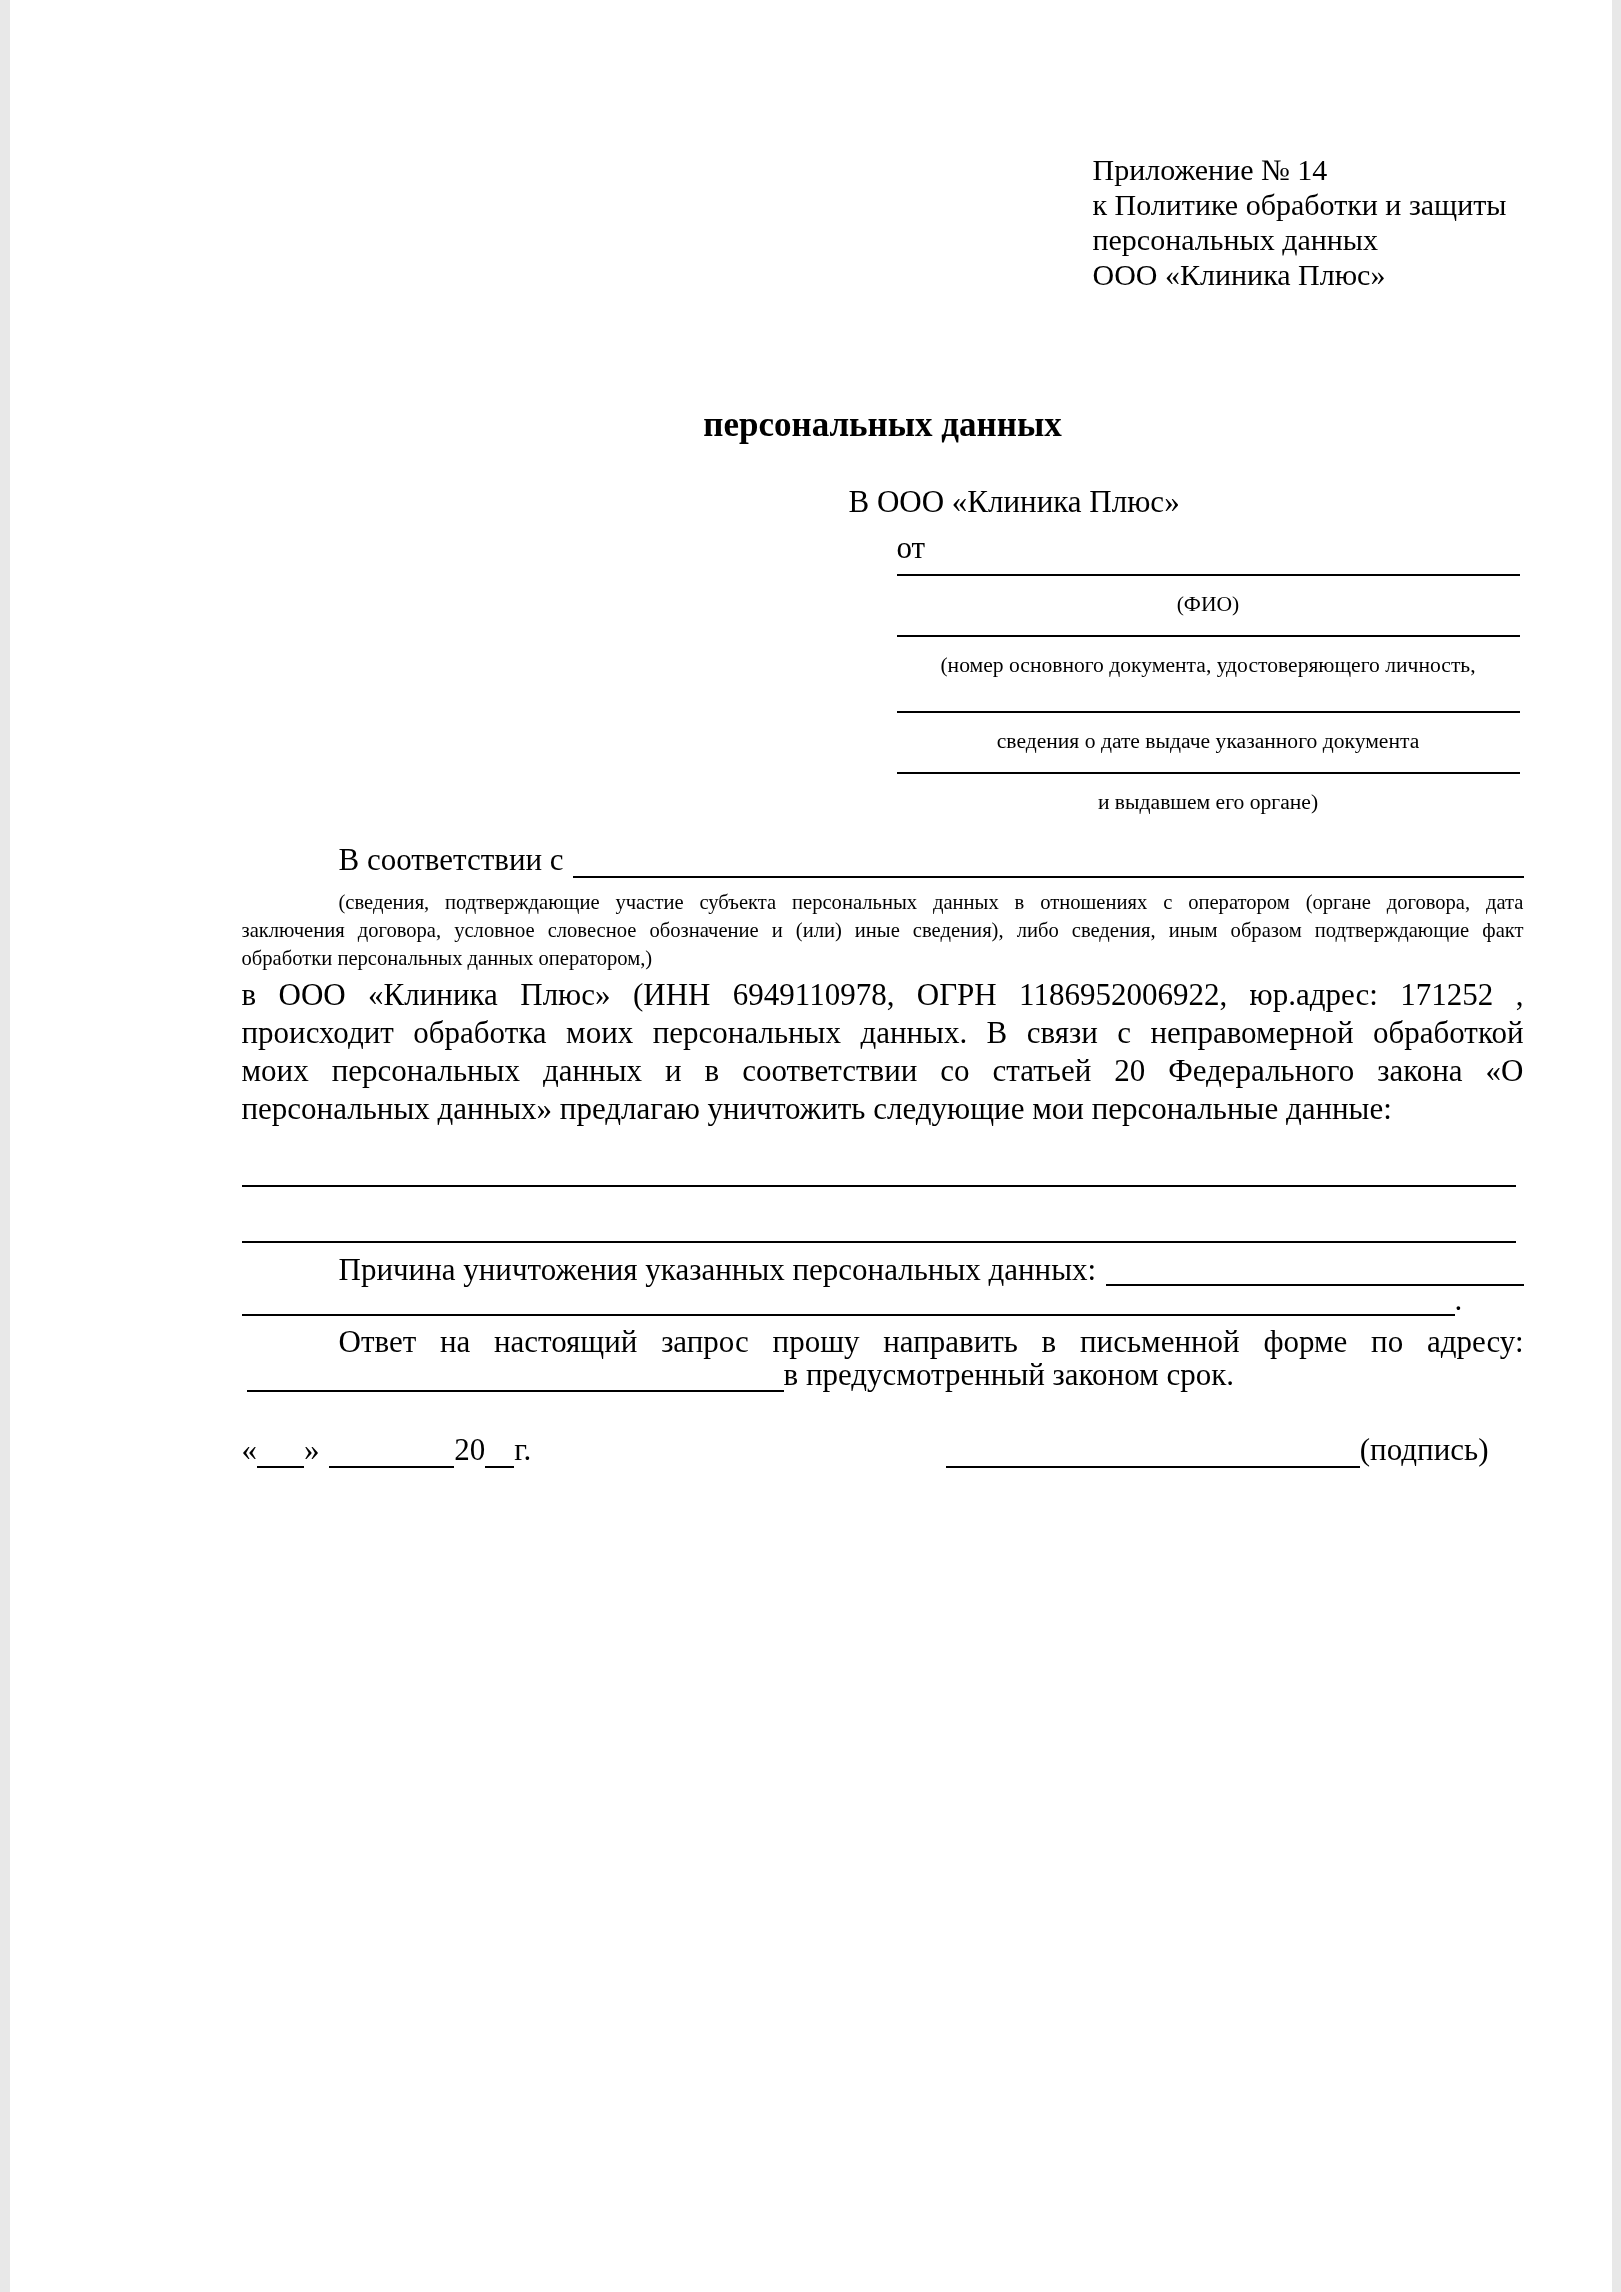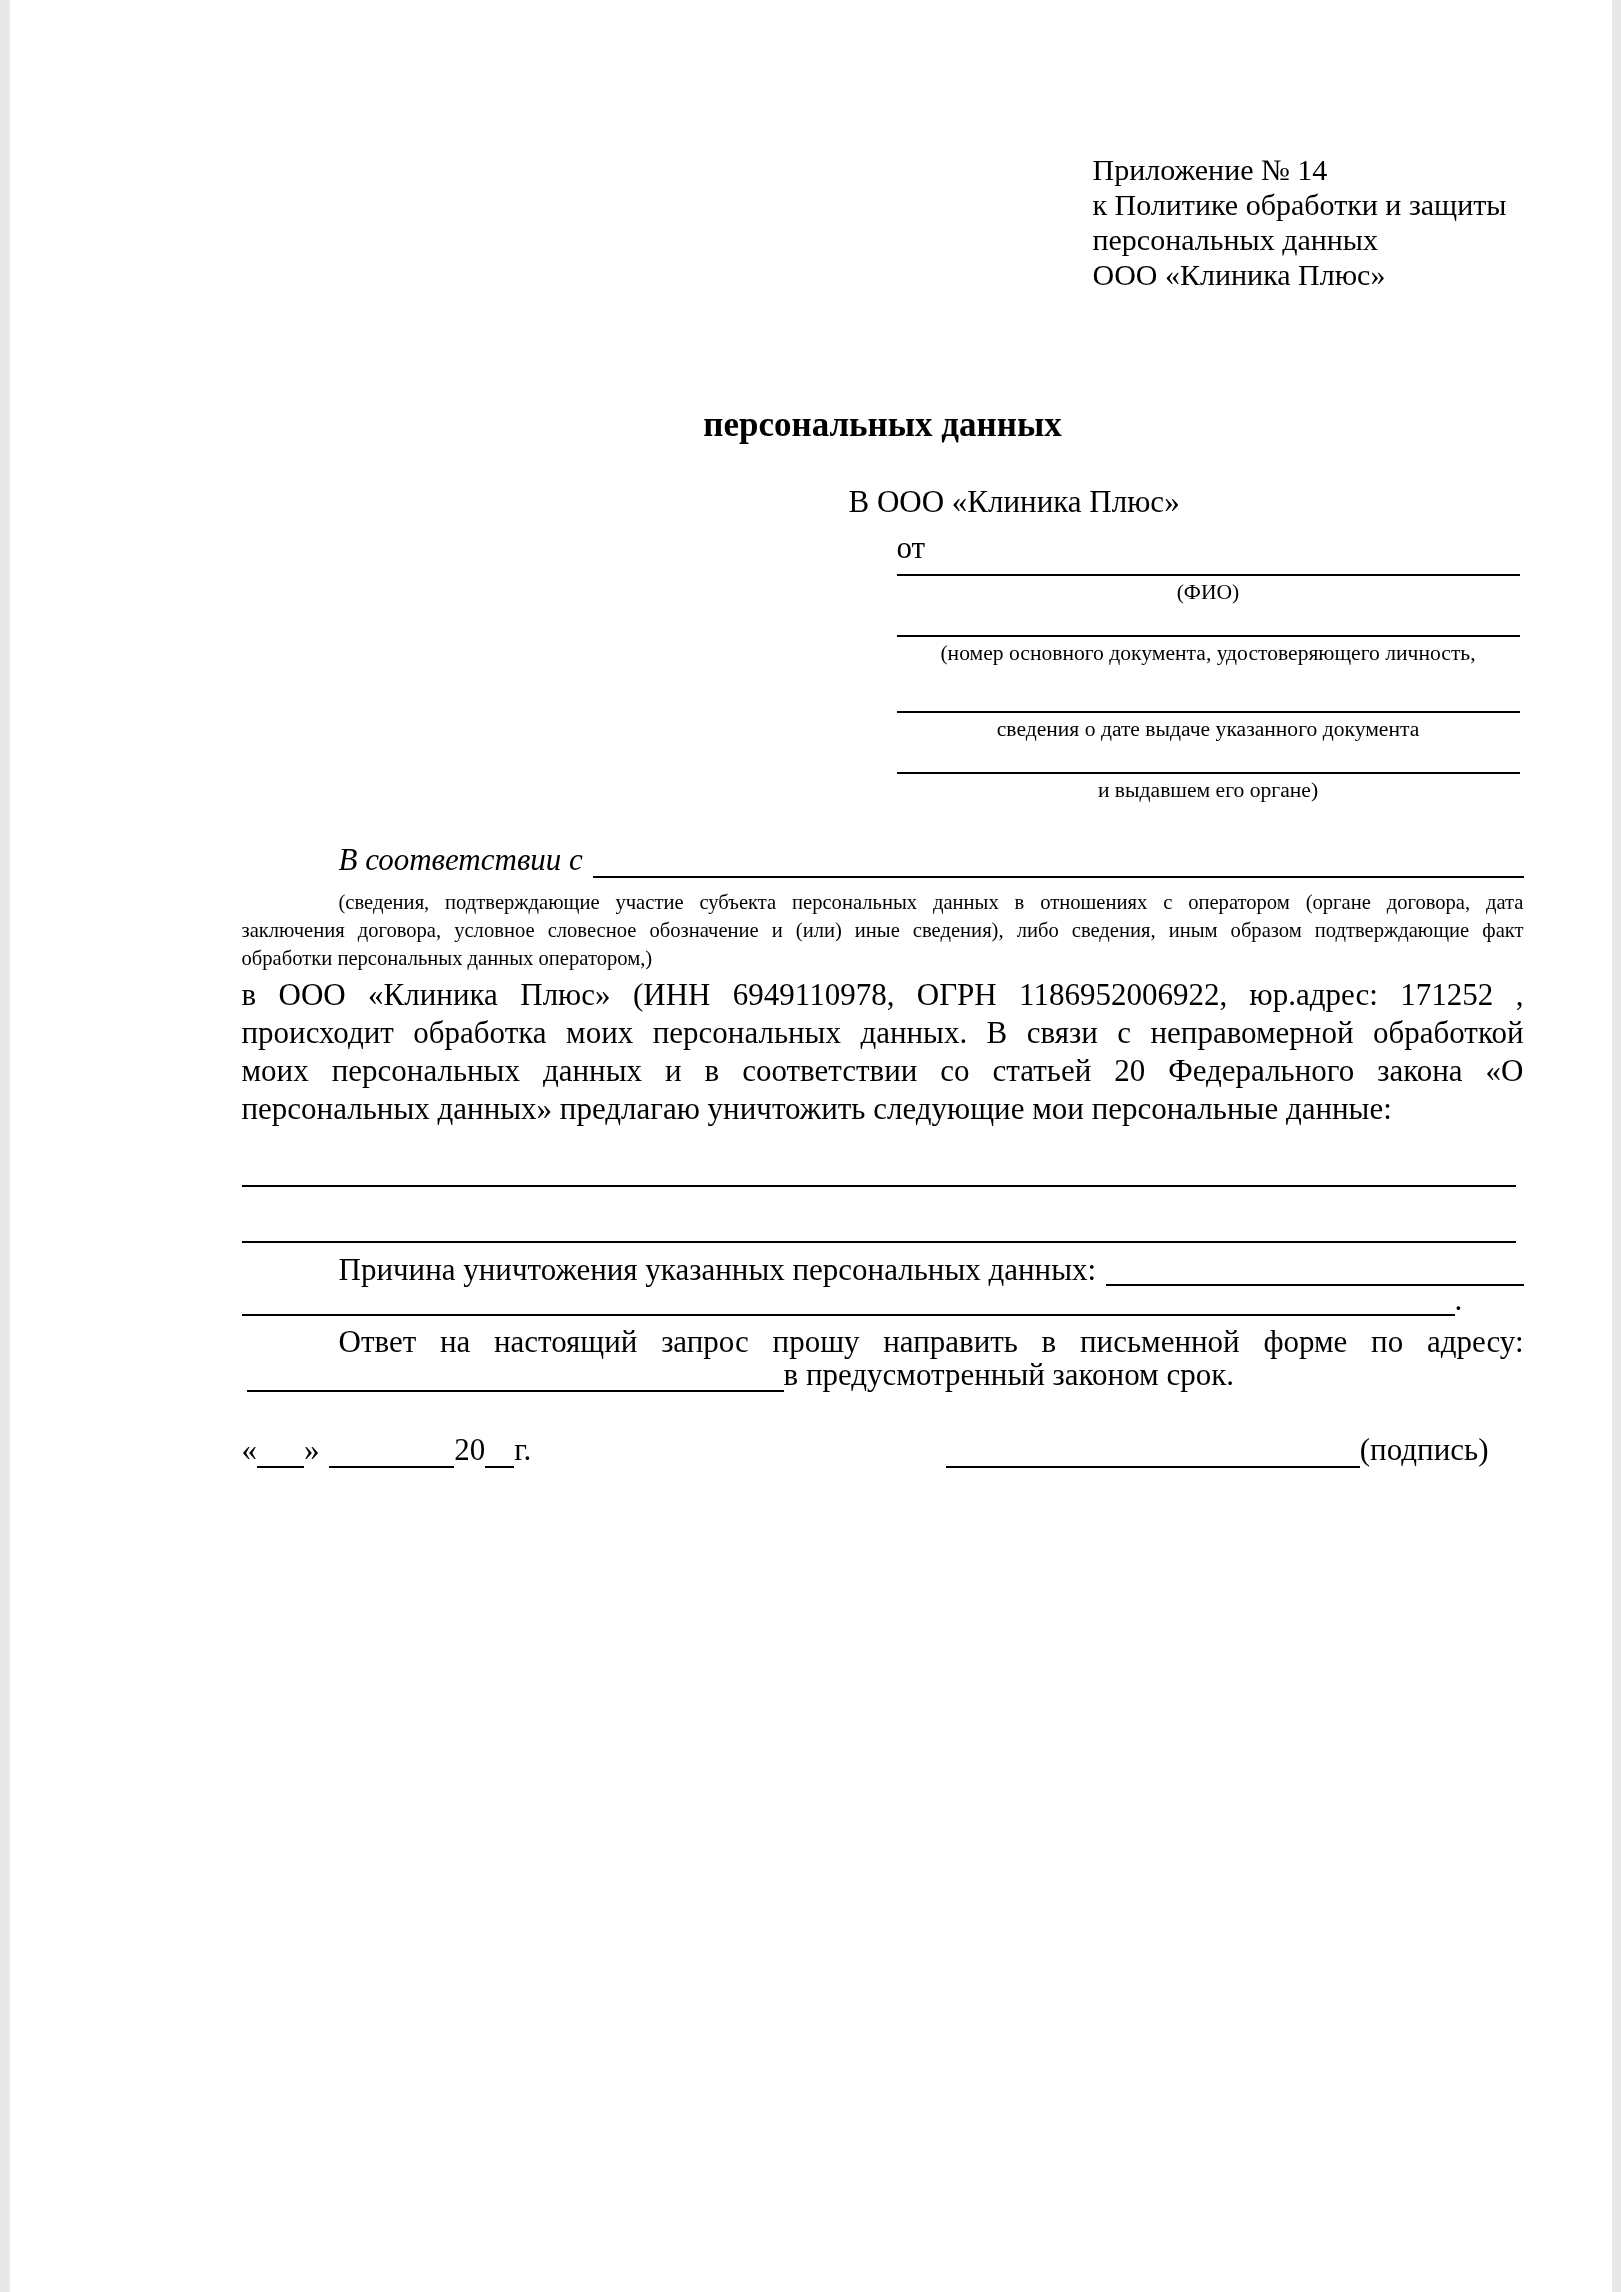--- a/index.html
+++ b/index.html
@@ -19,29 +19,29 @@
   .appendix { left: 1083px; top: 152px; width: 461px; font-size: 30px; line-height: 35px; }
 
   
   .title { left: 232px; top: 402px; width: 1282px; text-align: center; font-weight: bold; font-size: 35px; line-height: 46px; }
 
   
   .addr-to { left: 839px; top: 484px; font-size: 31px; }
   .addr-from { left: 887px; top: 530px; font-size: 31px; }
   .field { left: 887px; width: 623px; }
   .fline { height: 0; border-top: 2.9px solid #000; }
-  .caption { font-size: 21.6px; line-height: 25.5px; text-align: center; margin-top: 4px; }
+  .caption { font-size: 21.6px; line-height: 25.5px; text-align: center; margin-top: 16px; }
   .f1 { top: 574px; }
   .f2 { top: 635px; }
   .f3 { top: 711px; }
   .f4 { top: 772px; }
 
   
   .accordance { left: 232px; top: 841px; width: 1282px; height: 37px; font-size: 31px; line-height: 37px; display: flex; }
-  .accordance .lead { padding-left: 97px; white-space: nowrap; font-style: italic; }
+  .accordance .lead { padding-left: 97px; white-space: nowrap; }
   .blank { border-bottom: 2.9px solid #000; }
   .grow { flex: 1 1 auto; margin-left: 9.8px; }
 
   
   .note { left: 232px; top: 888px; width: 1282px; font-size: 20.6px; line-height: 28px; }
   .jline { text-align: justify; text-align-last: justify; }
   .indent1 { text-indent: 97px; }
 
   
   .paragraph { left: 232px; top: 976px; width: 1282px; font-size: 31px; line-height: 38px; }

